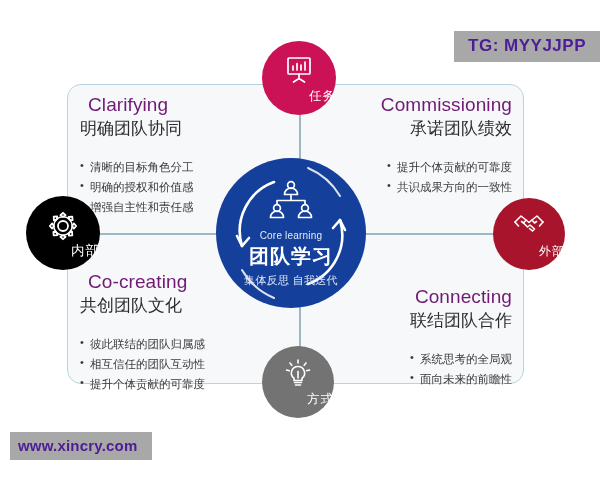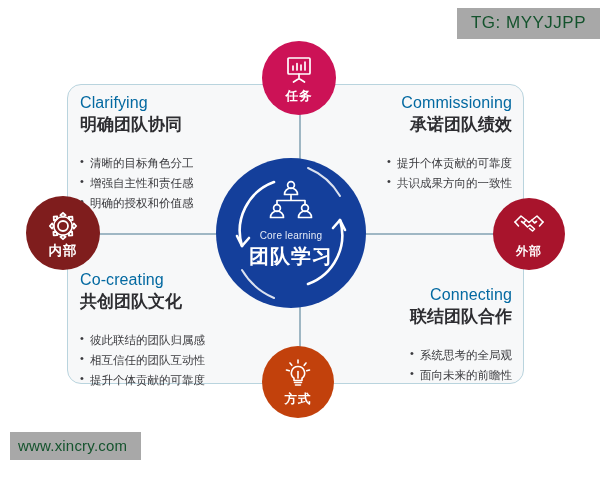--- a/index.html
+++ b/index.html
@@ -35,31 +35,32 @@
   .line-v {
     position: absolute;
     left: 299px; top: 84px;
     width: 1.5px; height: 300px;
     background: #9fb7c4;
   }
 
   
   .quad { position: absolute; }
   .quad .eng {
-    font-size: 16px;
-    color: #0369a1;
+    font-size: 19px;
+    color: #701a75;
     letter-spacing: .1px;
     font-weight: 400;
     line-height: 1.25;
     white-space: nowrap;
+    margin-left: 8px;
   }
   .quad .cn {
     font-size: 17px;
     color: #2d2d31;
-    font-weight: 700;
+    font-weight: 400;
     line-height: 1.35;
     margin-top: 1px;
     white-space: nowrap;
   }
   .quad ul {
     list-style: none;
     margin-top: 16px;
   }
   .quad li {
     font-size: 11.5px;
@@ -134,49 +135,51 @@
   }
   .node .node-icon {
     position: absolute;
     left: 50%;
     transform: translateX(-50%);
   }
   .node .node-label {
     position: absolute;
     left: 0; right: 0;
     font-size: 12.5px;
-    font-weight: 700;
+    font-weight: 400;
     letter-spacing: 1px;
+    text-align: right;
   }
 
   #node-task     { left: 262px; top: 41px;  width: 74px; height: 74px; background: #cc1256; }
   #node-task .node-icon  { top: 15px; }
   #node-task .node-label { top: 47px; }
 
-  #node-internal { left: 26px; top: 196px; width: 74px; height: 74px; background: #7f1d1d; }
+  #node-internal { left: 26px; top: 196px; width: 74px; height: 74px; background: #000000; }
   #node-internal .node-icon  { top: 15px; }
   #node-internal .node-label { top: 46px; font-size: 13.5px; }
 
   #node-external { left: 493px; top: 198px; width: 72px; height: 72px; background: #a8142c; }
   #node-external .node-icon  { top: 15px; }
   #node-external .node-label { top: 45px; font-size: 12px; }
 
-  #node-method   { left: 262px; top: 346px; width: 72px; height: 72px; background: #c2410c; }
+  #node-method   { left: 262px; top: 346px; width: 72px; height: 72px; background: #737373; }
   #node-method .node-icon  { top: 13px; }
   #node-method .node-label { top: 45px; }
 
   
   .watermark {
     position: absolute;
     background: #a8a8a8;
-    color: #14532d;
-    font-weight: 400;
+    color: #4c1d95;
+    font-weight: 700;
     display: flex;
     align-items: center;
     justify-content: center;
+    margin-top: 23px;
   }
   #wm-tg {
     right: 0; top: 8px;
     padding: 5px 14px 6px 14px;
     font-size: 17px;
     letter-spacing: .5px;
   }
   #wm-site {
     left: 10px; bottom: 20px;
     padding: 5px 14px 6px 8px;
@@ -191,22 +194,22 @@
 
   <div class="frame"></div>
   <div class="line-h"></div>
   <div class="line-v"></div>
 
   <div class="quad" id="q-clarifying">
     <div class="eng">Clarifying</div>
     <div class="cn">明确团队协同</div>
     <ul>
       <li>清晰的目标角色分工</li>
+      <li>明确的授权和价值感</li>
       <li>增强自主性和责任感</li>
-      <li>明确的授权和价值感</li>
     </ul>
   </div>
 
   <div class="quad right" id="q-commissioning">
     <div class="eng">Commissioning</div>
     <div class="cn">承诺团队绩效</div>
     <ul>
       <li>提升个体贡献的可靠度</li>
       <li>共识成果方向的一致性</li>
     </ul>
@@ -251,20 +254,21 @@
           <path d="M 7.5 37.5 a 6.5 6.5 0 0 1 13 0 z"></path>
           <circle cx="42" cy="28" r="3.4"></circle>
           <path d="M 35.5 37.5 a 6.5 6.5 0 0 1 13 0 z"></path>
         </g>
       </svg>
     </div>
 
     <div class="hub-text">
       <div class="hub-eng">Core learning</div>
       <div class="hub-cn">团队学习</div>
+      <div class="hub-sub">集体反思 自我迭代</div>
     </div>
   </div>
 
   <div class="node" id="node-task">
     <div class="node-icon">
       <svg width="30" height="28" viewBox="0 0 30 28">
         <g fill="none" stroke="#ffffff" stroke-width="1.7" stroke-linecap="round" stroke-linejoin="round">
           <rect x="4" y="2" width="22" height="16" rx="1"></rect>
           <path d="M 9 14 L 9 10 M 13 14 L 13 7.5 M 17 14 L 17 9 M 21 14 L 21 6"></path>
           <path d="M 15 18 L 15 23 M 9.5 26 L 15 22.5 L 20.5 26"></path>

